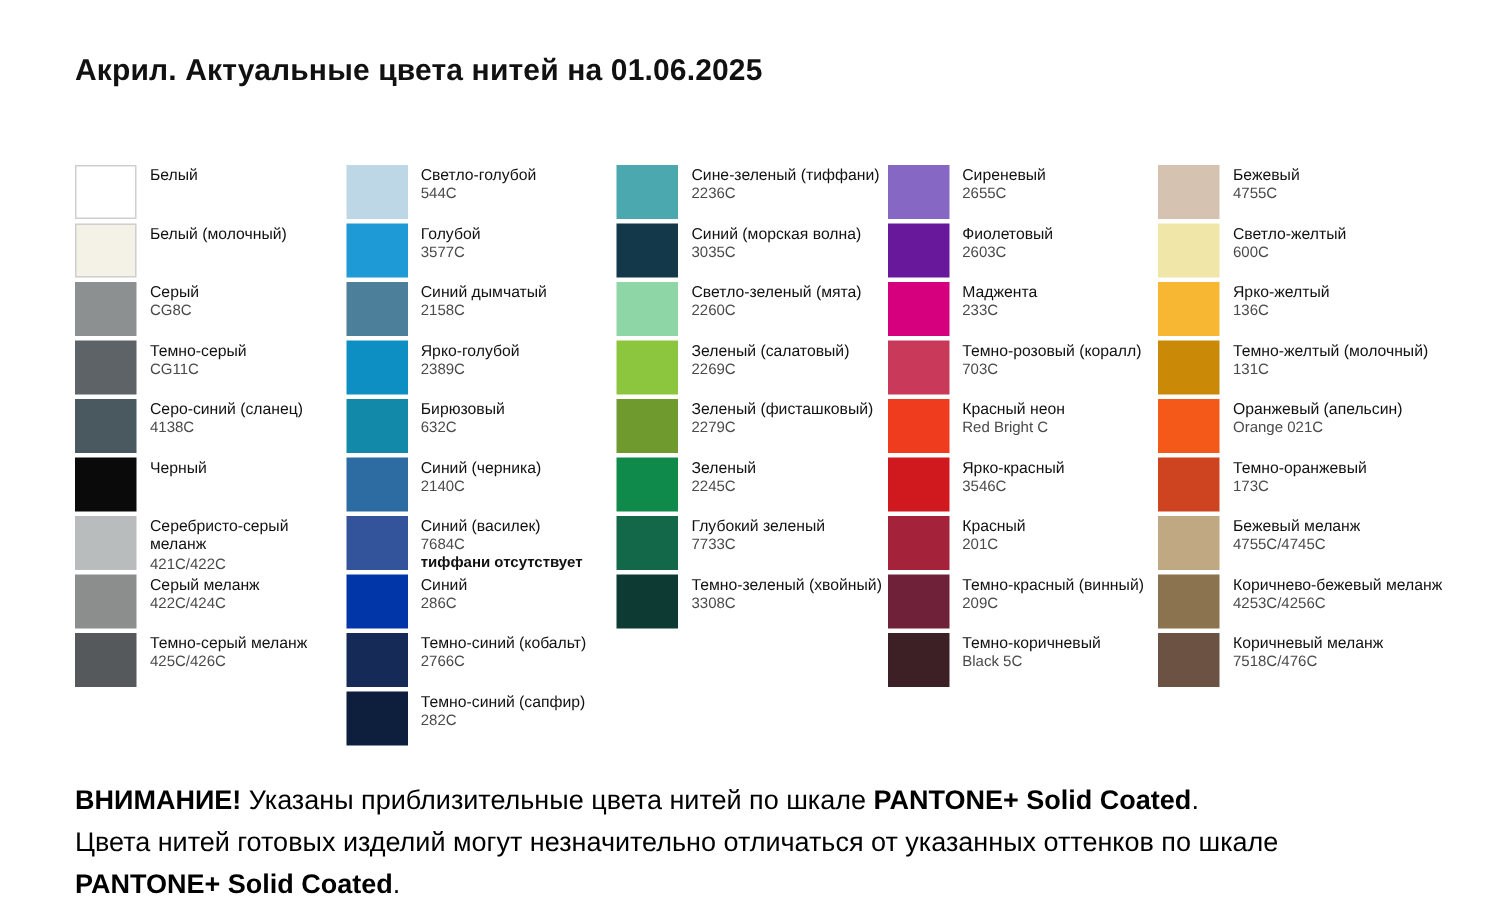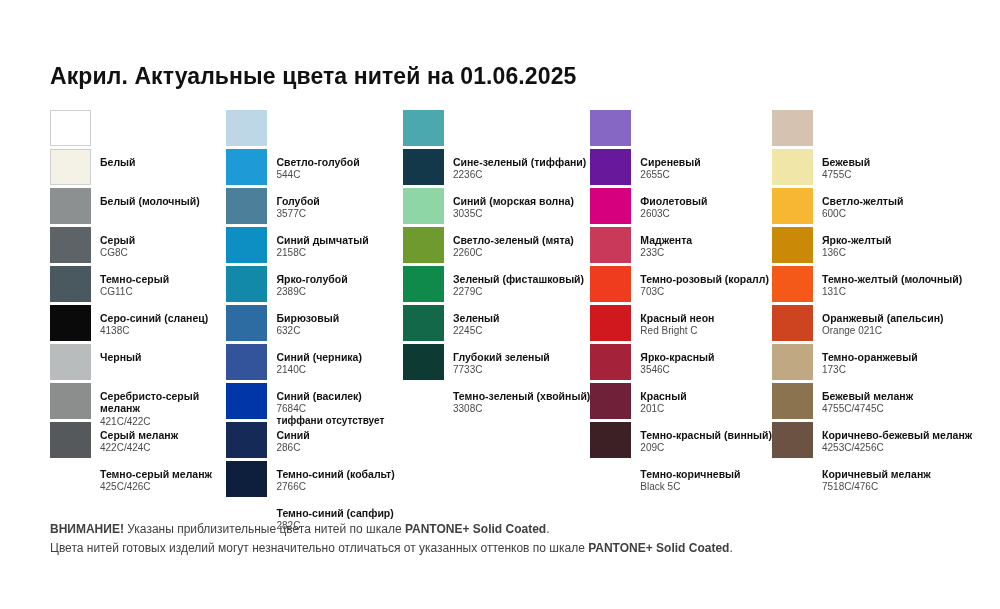--- a/index.html
+++ b/index.html
@@ -15,22 +15,22 @@
     overflow: hidden;
   }
   .page {
     position: relative;
     width: 1000px;
     height: 609px;
   }
   .title {
     position: absolute;
     left: 50px;
-    top: 63px;
-    font-size: 23px;
+    top: 36px;
+    font-size: 20px;
     font-weight: bold;
     letter-spacing: 0.1px;
     color: #111111;
     white-space: nowrap;
   }
   .columns {
     position: absolute;
     left: 50px;
     top: 110px;
     width: 910px;
@@ -60,23 +60,22 @@
     border: 1px solid #cfcfcf;
   }
   .labels {
     margin-left: 9px;
     padding-top: 1px;
     line-height: 1.18;
   }
   .name {
     font-size: 10.5px;
     color: #111111;
-    font-weight: bold;
+    font-weight: normal;
     white-space: nowrap;
-    margin-top: 45px;
   }
   .name.two-line {
     white-space: normal;
     max-width: 130px;
   }
   .code {
     font-size: 10px;
     color: #4a4a4a;
     margin-top: 1px;
     white-space: nowrap;
@@ -88,22 +87,22 @@
     margin-top: 0px;
     white-space: nowrap;
   }
   .footer {
     position: absolute;
     left: 50px;
     top: 520px;
     width: 900px;
   }
   .footer-line {
-    font-size: 12px;
-    color: #404040;
+    font-size: 18px;
+    color: #000000;
     line-height: 1.55;
   }
   .footer-line b {
     font-weight: bold;
   }
   .divider {
     position: absolute;
     left: 50px;
     top: 512px;
     width: 900px;
@@ -276,20 +275,27 @@
         </div>
       </div>
       <div class="swatch-row">
         <div class="chip" style="background:#8fd6a6"></div>
         <div class="labels">
           <div class="name">Светло-зеленый (мята)</div>
           <div class="code">2260C</div>
         </div>
       </div>
       <div class="swatch-row">
+        <div class="chip" style="background:#8cc63e"></div>
+        <div class="labels">
+          <div class="name">Зеленый (салатовый)</div>
+          <div class="code">2269C</div>
+        </div>
+      </div>
+      <div class="swatch-row">
         <div class="chip" style="background:#6f9a2e"></div>
         <div class="labels">
           <div class="name">Зеленый (фисташковый)</div>
           <div class="code">2279C</div>
         </div>
       </div>
       <div class="swatch-row">
         <div class="chip" style="background:#0f8a4a"></div>
         <div class="labels">
           <div class="name">Зеленый</div>

